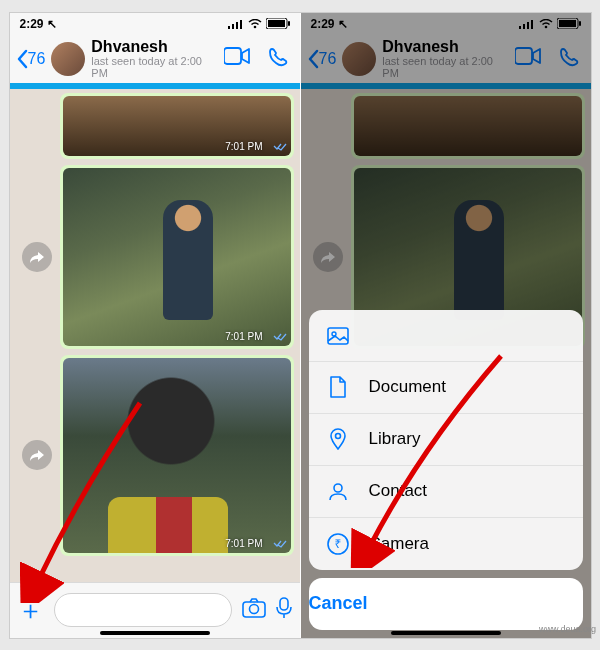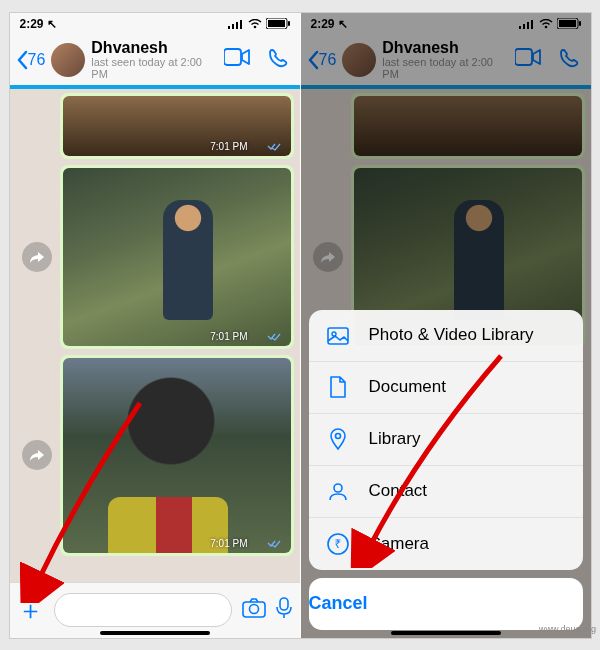--- a/index.html
+++ b/index.html
@@ -36,21 +36,21 @@
     font-weight: 600;
     background: #f7f7f7;
   }
   .status .right { display: flex; align-items: center; gap: 4px; }
   .sig, .wifi, .bat { display: inline-block; }
   .sig svg, .wifi svg, .bat svg { display: block; }
   
   .nav {
     height: 54px;
     background: #f7f7f7;
-    border-bottom: 4px solid #0ea5e9;
+    border-bottom: 6px solid #0ea5e9;
     display: flex;
     align-items: center;
     padding: 0 6px;
     gap: 6px;
   }
   .back { color: #007aff; display: flex; align-items: center; font-size: 16px; }
   .back svg { margin-right: -2px; }
   .avatar {
     width: 34px; height: 34px; border-radius: 50%;
     background: linear-gradient(135deg,#b08060,#6a4a3a);
@@ -81,25 +81,25 @@
     border-radius: 6px;
     background: linear-gradient(160deg,#3a4a3a 0%,#5a6a4a 35%,#7a8a5a 60%,#4a5a3a 100%);
     position: relative;
     overflow: hidden;
   }
   .photo.h1 { height: 60px; background: linear-gradient(180deg,#8a6a4a 0%,#3a2a1a 100%); }
   .photo.h2 { height: 178px; }
   .photo.h3 { height: 195px; background: linear-gradient(180deg,#6a7a8a 0%,#3a4a3a 40%,#5a6a4a 100%); }
   .timestamp {
     position: absolute;
-    right: 10px; bottom: 4px;
+    right: 4px; bottom: 4px;
     font-size: 10px;
     color: #fff;
     text-shadow: 0 0 3px rgba(0,0,0,.8);
-    display: flex; align-items: center; gap: 19px;
+    display: flex; align-items: center; gap: 10px;
   }
   .timestamp svg { display: block; }
   .fwd {
     position: absolute;
     left: -38px; top: 50%;
     transform: translateY(-50%);
     width: 30px; height: 30px;
     background: rgba(120,120,120,.45);
     border-radius: 50%;
     display: flex; align-items: center; justify-content: center;
@@ -402,21 +402,20 @@
     <div class="sheet">
       <div class="sheet-group">
         <div class="sheet-item">
           <span class="ic">
               <svg width="22" height="20">
                 <rect x="1" y="3" width="20" height="16" rx="2" fill="none" stroke="#007aff" stroke-width="1.6"></rect>
                 <circle cx="7" cy="9" r="2" fill="none" stroke="#007aff" stroke-width="1.4"></circle>
                 <path d="M1 16 L8 11 L13 15 L17 12 L21 16" fill="none" stroke="#007aff" stroke-width="1.6"></path>
               </svg>
             </span>
-          <span>Photo &amp; Video Library</span>
         </div>
         <div class="sheet-item">
           <span class="ic">
               <svg width="18" height="22">
                 <path d="M2 1 H11 L16 6 V21 H2 Z M11 1 V6 H16" fill="none" stroke="#007aff" stroke-width="1.6" stroke-linejoin="round"></path>
               </svg>
             </span>
           <span>Document</span>
         </div>
         <div class="sheet-item">

